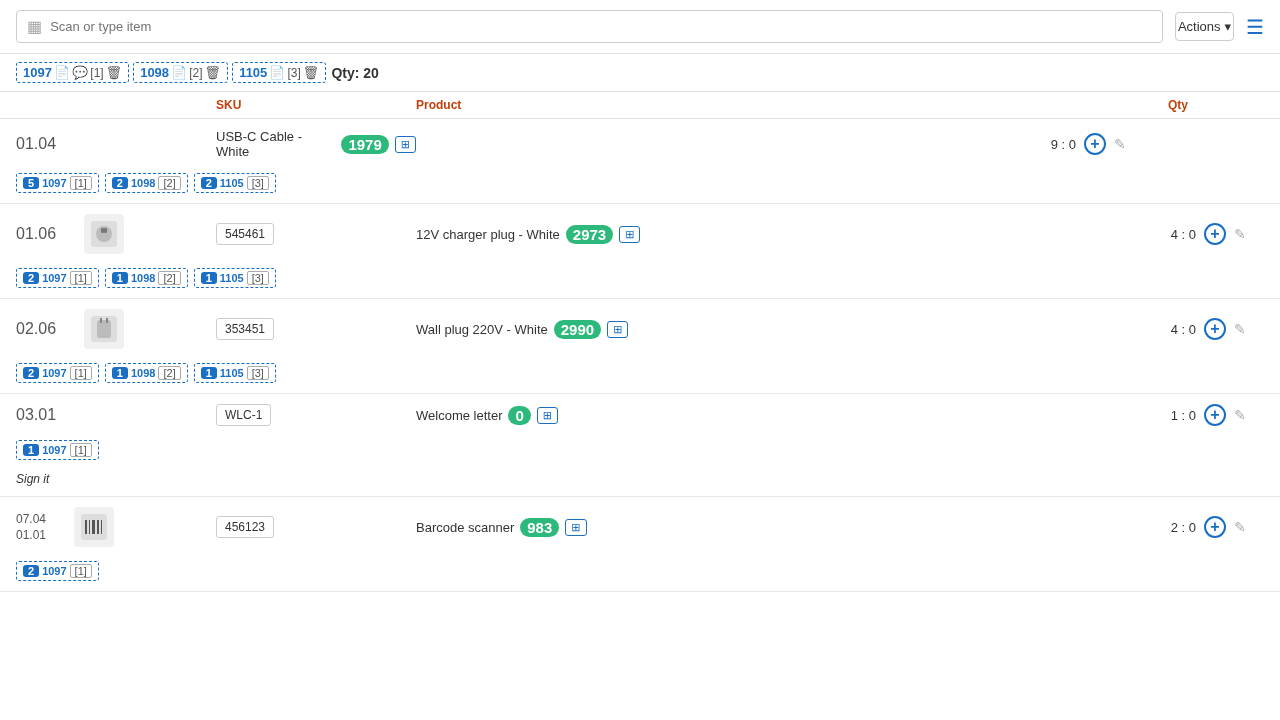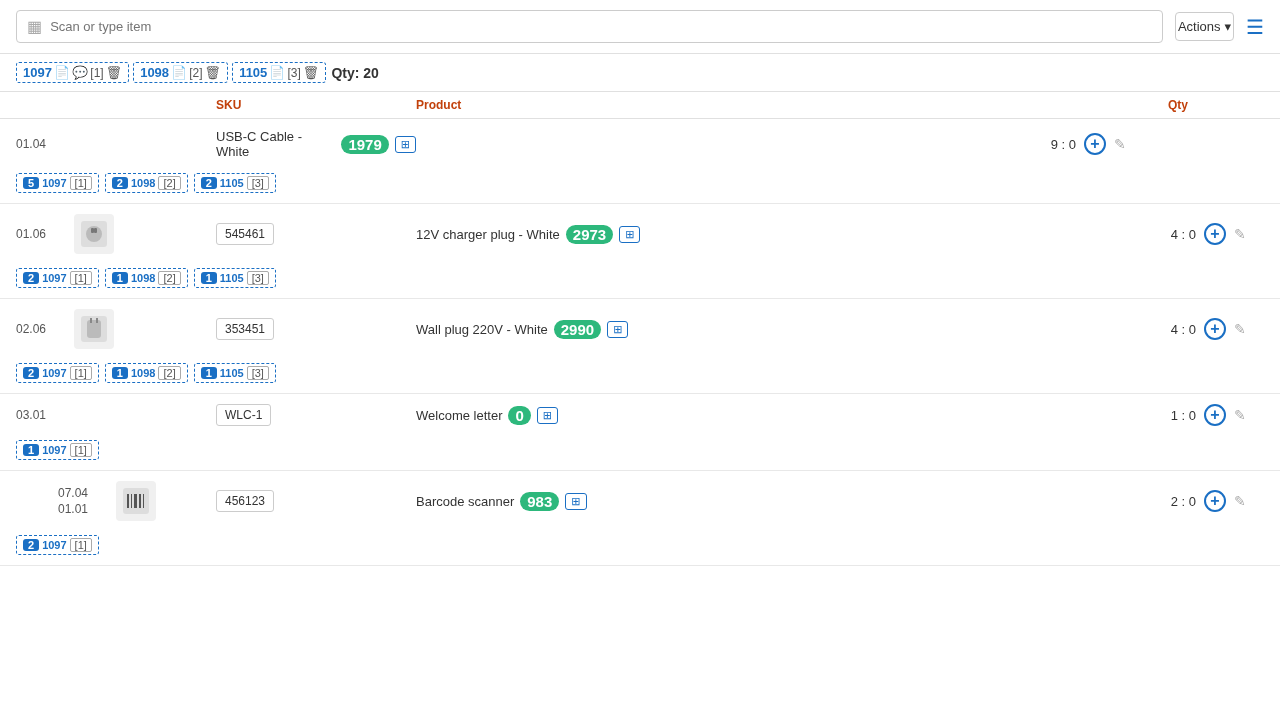--- a/index.html
+++ b/index.html
@@ -33,21 +33,21 @@
     .table-header {
       display: grid; grid-template-columns: 200px 200px 1fr 120px 60px; padding: 6px 16px; background: #fff; border-bottom: 1px solid #e0e0e0; font-weight: 600; font-size: 12px; color: #c2410c;
     }
 
     .product-row {
       border-bottom: 1px solid #e8e8e8;
     }
     .product-main {
       display: grid; grid-template-columns: 200px 200px 1fr 120px 60px; align-items: center; padding: 10px 16px;
     }
-    .product-loc { font-size: 12px; color: #555; }
+    .product-loc { font-size: 16px; color: #555; }
     .product-img { width: 40px; height: 40px; background: #f0f0f0; border-radius: 4px; display: flex; align-items: center; justify-content: center; margin-left: 20px; }
     .sku-box {
       border: 1px solid #ccc; border-radius: 3px; padding: 3px 8px; font-size: 12px; color: #333; display: inline-block; background: #fff;
     }
     .product-name { font-size: 13px; color: #333; display: flex; align-items: center; gap: 6px; }
     .badge-green { background: #2db87c; color: #fff; border-radius: 10px; padding: 1px 7px; font-size: 15px; font-weight: 600; }
     .badge-blue-outline { border: 1.5px solid #1a6fc4; border-radius: 3px; padding: 1px 5px; color: #1a6fc4; font-size: 11px; cursor: pointer; }
     .qty-cell { font-size: 13px; color: #333; }
     .row-actions { display: flex; align-items: center; gap: 8px; }
     .plus-circle { width: 22px; height: 22px; border-radius: 50%; border: 2px solid #1a6fc4; color: #1a6fc4; display: flex; align-items: center; justify-content: center; font-size: 16px; font-weight: bold; cursor: pointer; }
@@ -60,21 +60,21 @@
       display: flex; align-items: center; gap: 3px; border: 1.5px dashed #1a6fc4; border-radius: 3px; padding: 2px 6px; font-size: 11px;
     }
     .tag-num { background: #1a6fc4; color: #fff; border-radius: 3px; padding: 0 5px; font-weight: 700; font-size: 11px; }
     .tag-id { color: #1a6fc4; font-weight: 600; }
     .tag-count-box { border: 1px solid #aaa; border-radius: 2px; padding: 0 4px; color: #555; font-size: 11px; }
 
     .product-note {
       padding: 2px 16px 10px 16px; font-size: 12px; color: #333; font-style: italic;
     }
 
-    .loc-multi { display: flex; flex-direction: column; gap: 2px; font-size: 12px; color: #555; margin-left: 42px; }
+    .loc-multi { display: flex; flex-direction: column; gap: 2px; font-size: 12px; color: #555; }
 
     .col-loc { display: flex; align-items: center; gap: 8px; }
   </style>
 </head>
 <body>
 
 <div class="top-bar">
   <div class="scan-input-wrapper">
     <span class="scan-icon">▦</span>
     <input class="scan-input" type="text" placeholder="Scan or type item" style="">
@@ -285,20 +285,21 @@
     </div>
     <div class="product-tags">
 
     <div class="tag-item">
       <span class="tag-num">1</span>
       <span class="tag-id">1097</span>
       <span class="tag-count-box">[1]</span>
     </div>
 
     </div>
+    <div class="product-note">Sign it</div>
   </div>
     <div class="product-row">
     <div class="product-main">
       <div class="col-loc">
         <div class="loc-multi">
             <span>07.04</span>
             <span>01.01</span>
           </div>
         <div class="product-img">
             <svg width="30" height="30" viewBox="0 0 30 30">

